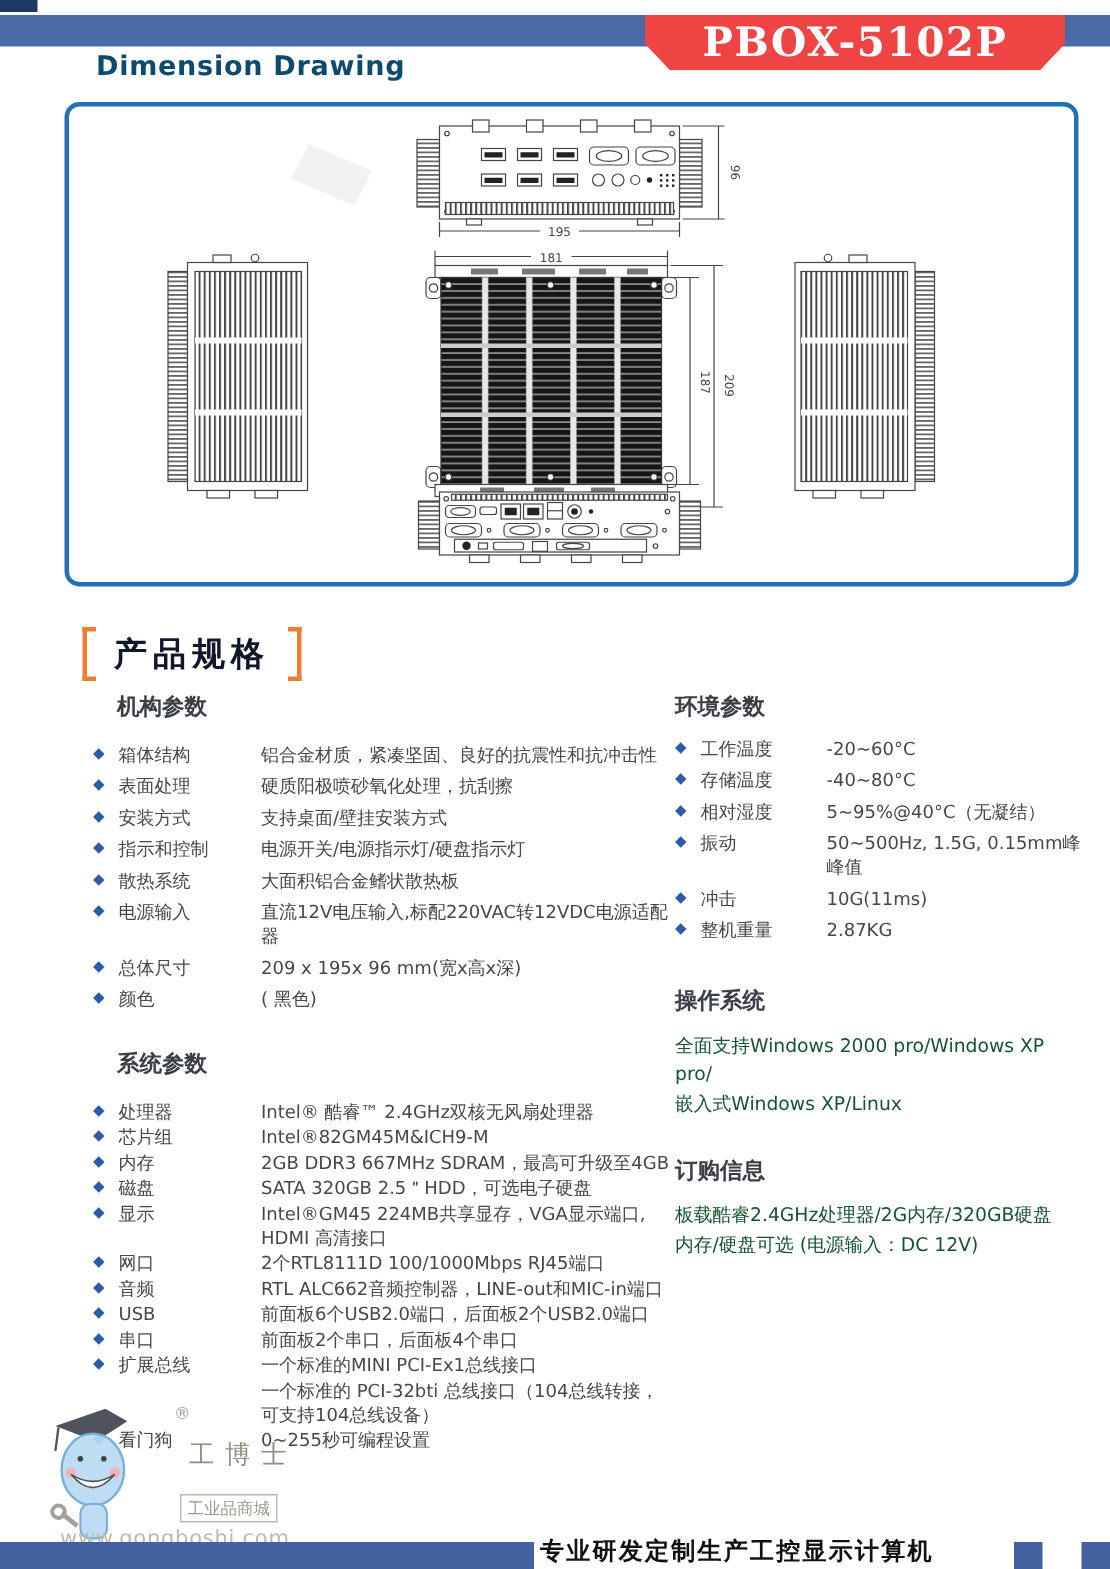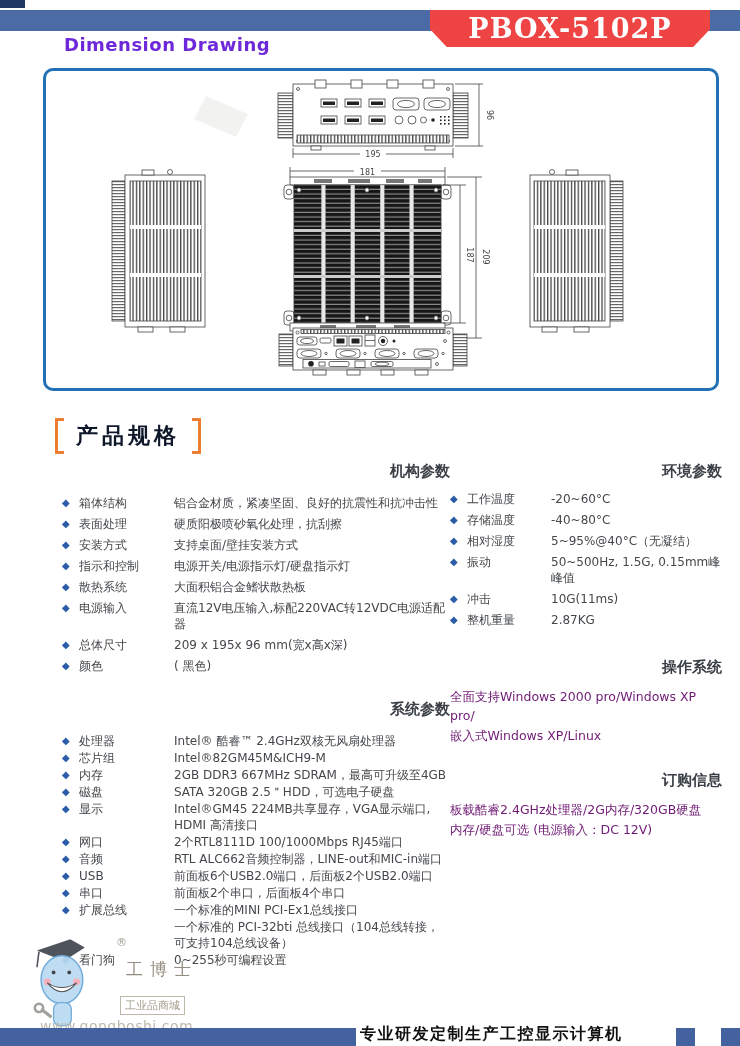--- a/index.html
+++ b/index.html
@@ -6,49 +6,49 @@
   .page{position:relative;width:740px;height:1046px;background:#fff;overflow:hidden;
         font-family:"DejaVu Sans","Liberation Sans",sans-serif;color:#3f4347;}
   
   .corner-sq{position:absolute;left:0;top:0;width:25px;height:8px;background:#203864;}
   .top-bar{position:absolute;left:0;top:10px;width:740px;height:21px;background:#4A6BA6;}
   .model-badge{position:absolute;left:430px;top:10px;width:280px;height:37px;background:#ef4444;
                clip-path:polygon(0 0,100% 0,100% 52%,94% 100%,6% 100%,0 52%);
                display:flex;align-items:center;justify-content:center;}
   .model-badge span{font-family:"DejaVu Serif","Liberation Serif",serif;font-weight:bold;
                     font-size:27px;color:#fff;letter-spacing:1px;}
-  .page-title{position:absolute;left:64px;top:34px;font-size:18px;font-weight:bold;color:#6d28d9;letter-spacing:.5px;}
+  .page-title{position:absolute;left:64px;top:34px;font-size:18px;font-weight:bold;color:#0c4a6e;letter-spacing:.5px;}
   
   .drawing-box{position:absolute;left:43px;top:68px;width:676px;height:323px;border:3px solid #2271B5;
                border-radius:10px;box-sizing:border-box;background:#fff;}
   .drawing-box svg{display:block;width:100%;height:100%;}
   
   .spec-title{position:absolute;left:55px;top:418px;display:flex;align-items:center;}
   .bracket{width:9px;height:36px;box-sizing:border-box;}
   .bracket.l{border:3px solid #ED7D31;border-right:none;}
   .bracket.r{border:3px solid #ED7D31;border-left:none;}
   .spec-title span.t{font-size:22px;font-weight:bold;color:#0f172a;letter-spacing:4px;margin:0 12px;}
   
   .columns{position:absolute;left:62px;top:448px;width:660px;display:flex;}
   .col-l{width:388px;flex-shrink:0;}
   .col-r{flex:1;}
-  .grp-h{font-size:15px;font-weight:bold;color:#3a3f46;text-align:right;}
+  .grp-h{font-size:15px;font-weight:bold;color:#3a3f46;}
   .col-l .grp-h{margin:14px 0 14px 16px;}
   .col-r .grp-h{margin:14px 0 10px 0;}
   .col-l .grp-h.sys{margin-top:26px;}
   .row{display:flex;align-items:flex-start;font-size:12px;line-height:16px;color:#44474b;}
   .mech .row,.env .row{margin-bottom:5px;}
   .sys .row{margin-bottom:1px;}
   .bullet{color:#2B5CA8;width:17px;flex-shrink:0;font-size:10px;line-height:16px;}
   .lbl{width:95px;flex-shrink:0;}
   .env .lbl{width:84px;}
   .val{flex:1;}
   .cont .bullet,.cont .lbl{visibility:hidden;}
   .os-sec{margin-top:30px;}
-  .os-sec .line,.order-sec .line{font-size:12.5px;line-height:1.55;color:#701a75;}
+  .os-sec .line,.order-sec .line{font-size:12.5px;line-height:1.55;color:#14532d;}
   .order-sec{margin-top:26px;}
   .order-sec .model-line{font-family:"DejaVu Serif","Liberation Serif",serif;font-size:13.5px;
                          color:#3c4046;margin-bottom:4px;letter-spacing:.3px;}
   
   .logo{position:absolute;left:14px;top:936px;width:230px;height:104px;opacity:.92;}
   .logo .reg{position:absolute;left:102px;top:0;font-size:11px;color:#9a958a;}
   .logo .nm{position:absolute;left:112px;top:22px;font-family:Liberation Serif, serif;
             font-size:17px;color:#8b8577;letter-spacing:7px;}
   .logo .tag{position:absolute;left:106px;top:60px;font-size:11px;color:#98927f;
              border:1px solid #b8b2a2;padding:1px 4px;}

